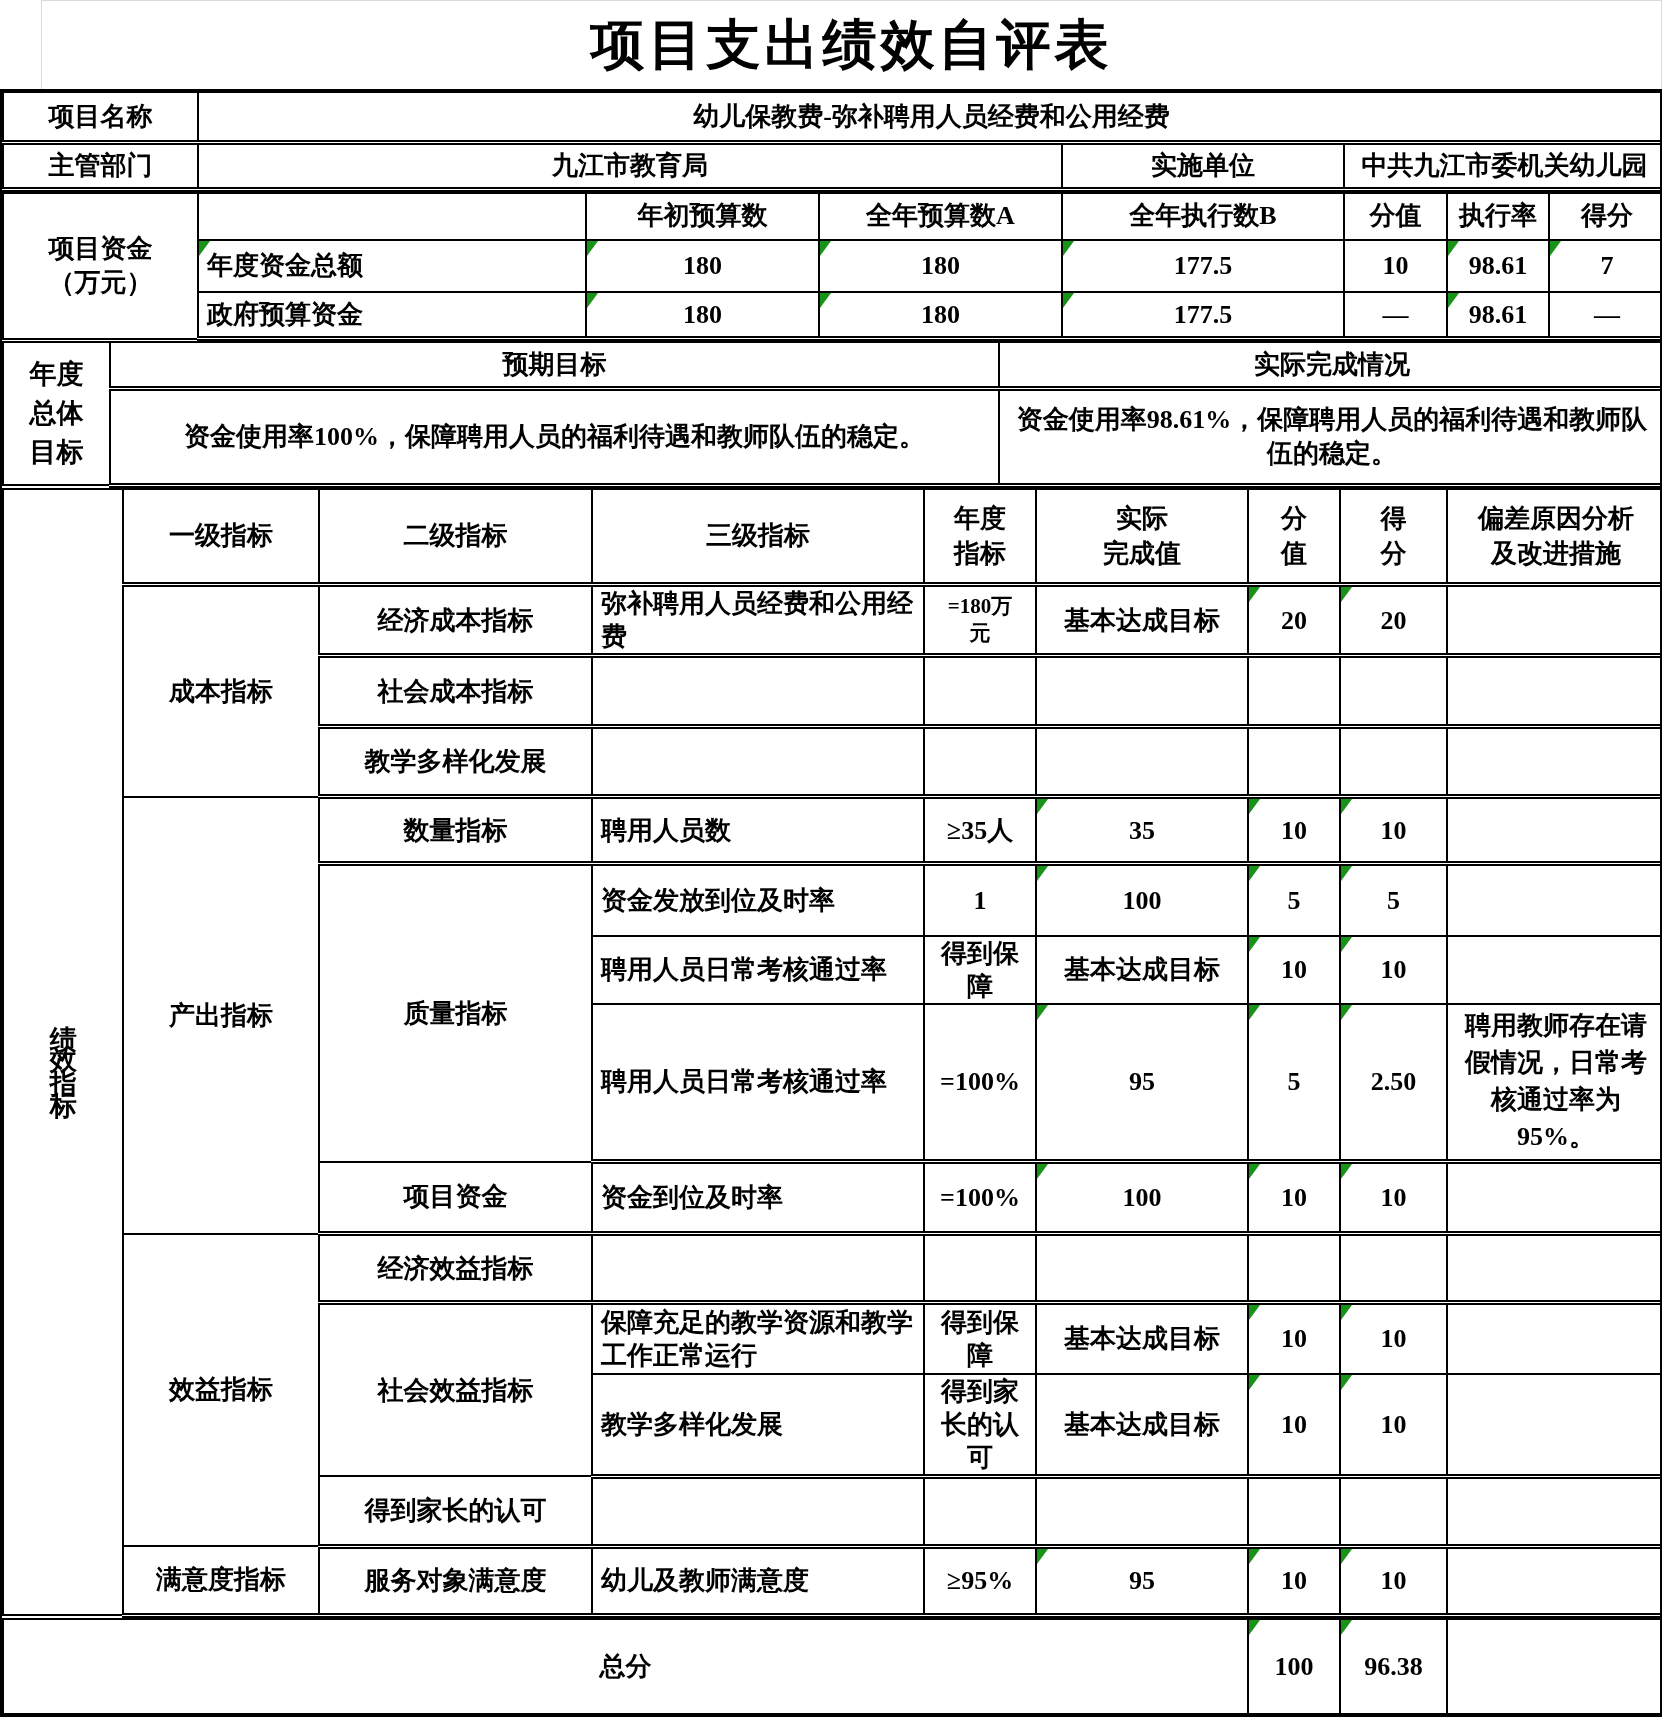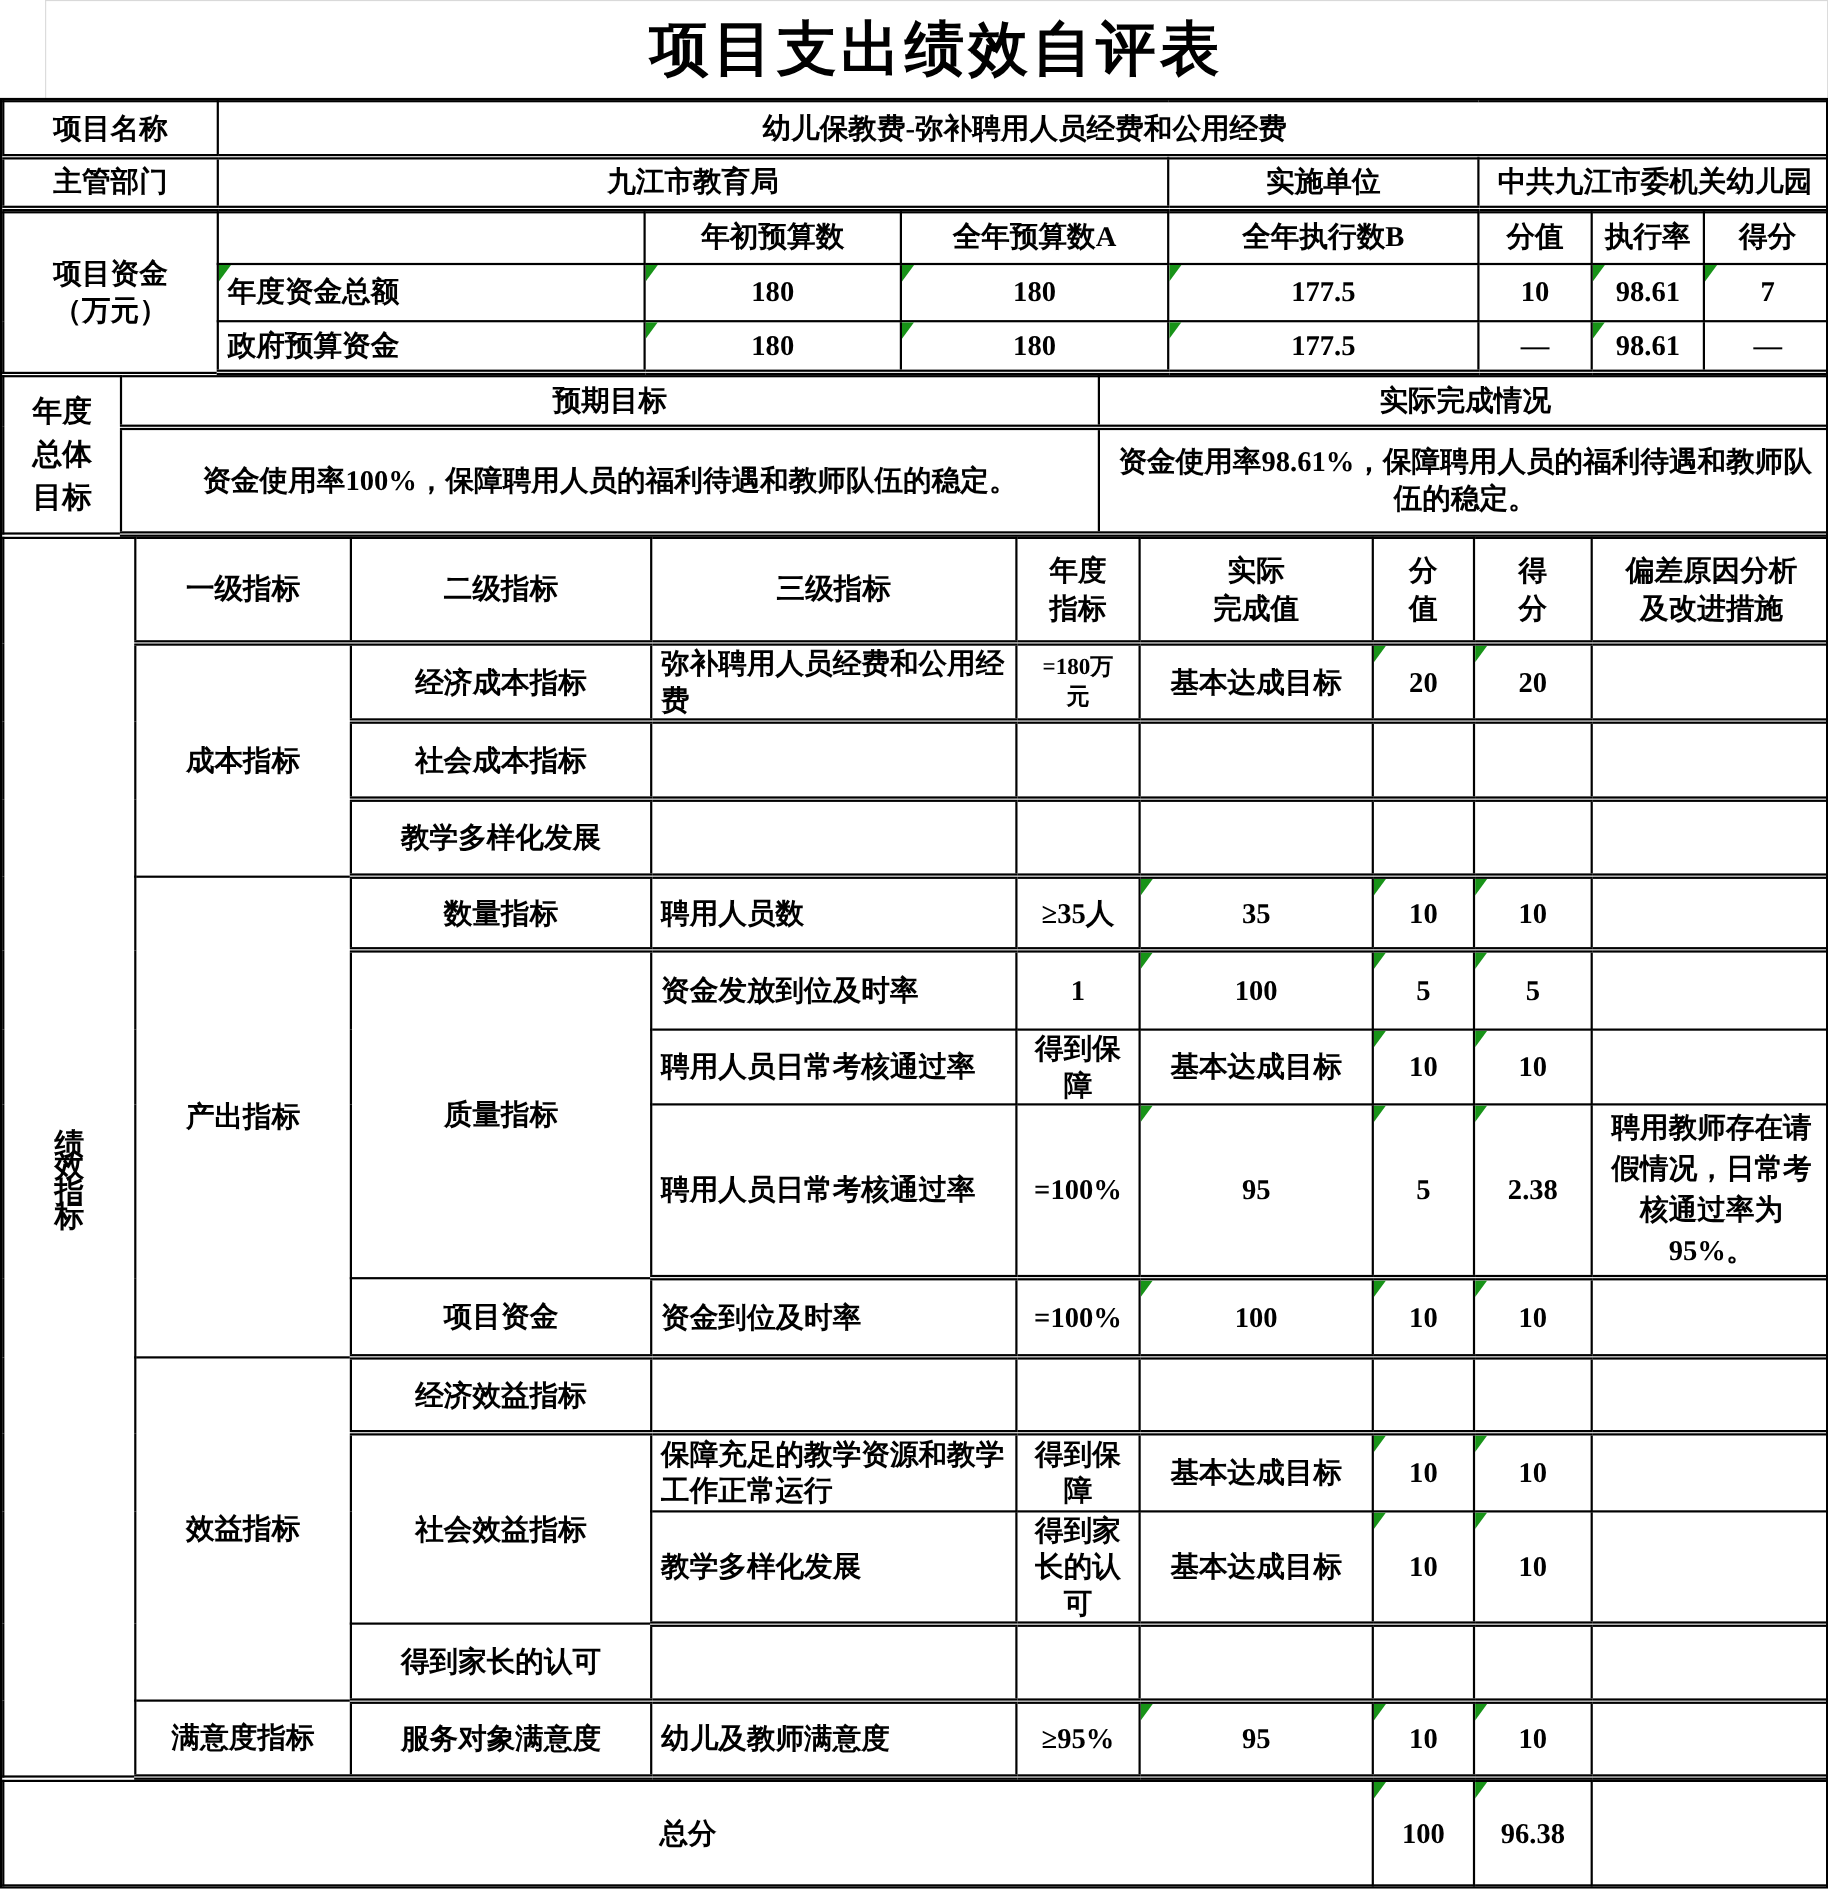--- a/index.html
+++ b/index.html
@@ -227,21 +227,21 @@
         <td>基本达成目标</td>
         <td><i class="flag"></i><span>10</span></td>
         <td><i class="flag"></i><span>10</span></td>
         <td></td>
       </tr>
       <tr style="height:158px">
         <td class="left dbl">聘用人员日常考核通过率</td>
         <td class="dbl">=100%</td>
         <td class="dbl"><i class="flag"></i><span>95</span></td>
         <td class="dbl"><i class="flag"></i><span>5</span></td>
-        <td class="dbl"><i class="flag"></i><span>2.38</span></td>
+        <td class="dbl"><i class="flag"></i><span>2.50</span></td>
         <td class="dbl remark-cell">聘用教师存在请假情况，日常考核通过率为95%。</td>
       </tr>
       <tr style="height:72px">
         <td class="dbl">项目资金</td>
         <td class="left dbl">资金到位及时率</td>
         <td class="dbl">=100%</td>
         <td class="dbl"><i class="flag"></i><span>100</span></td>
         <td class="dbl"><i class="flag"></i><span>10</span></td>
         <td class="dbl"><i class="flag"></i><span>10</span></td>
         <td class="dbl"></td>

